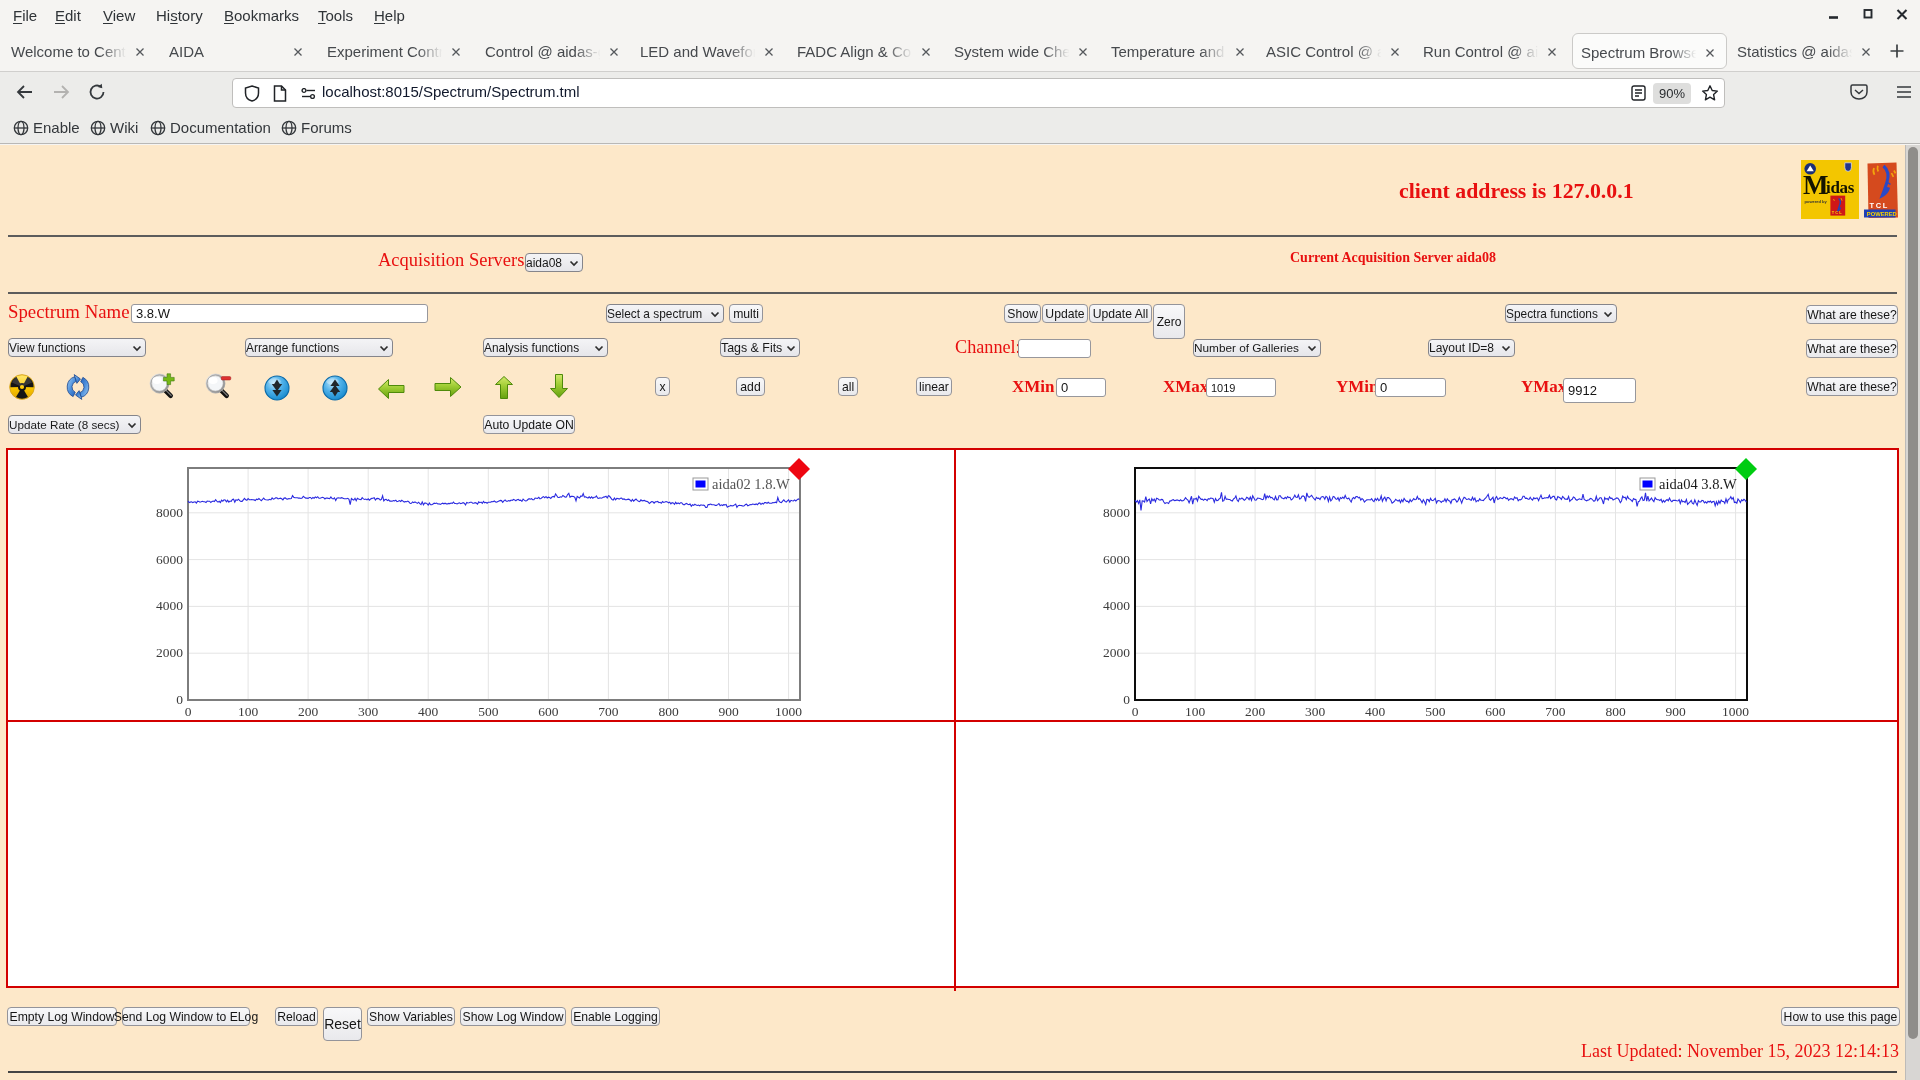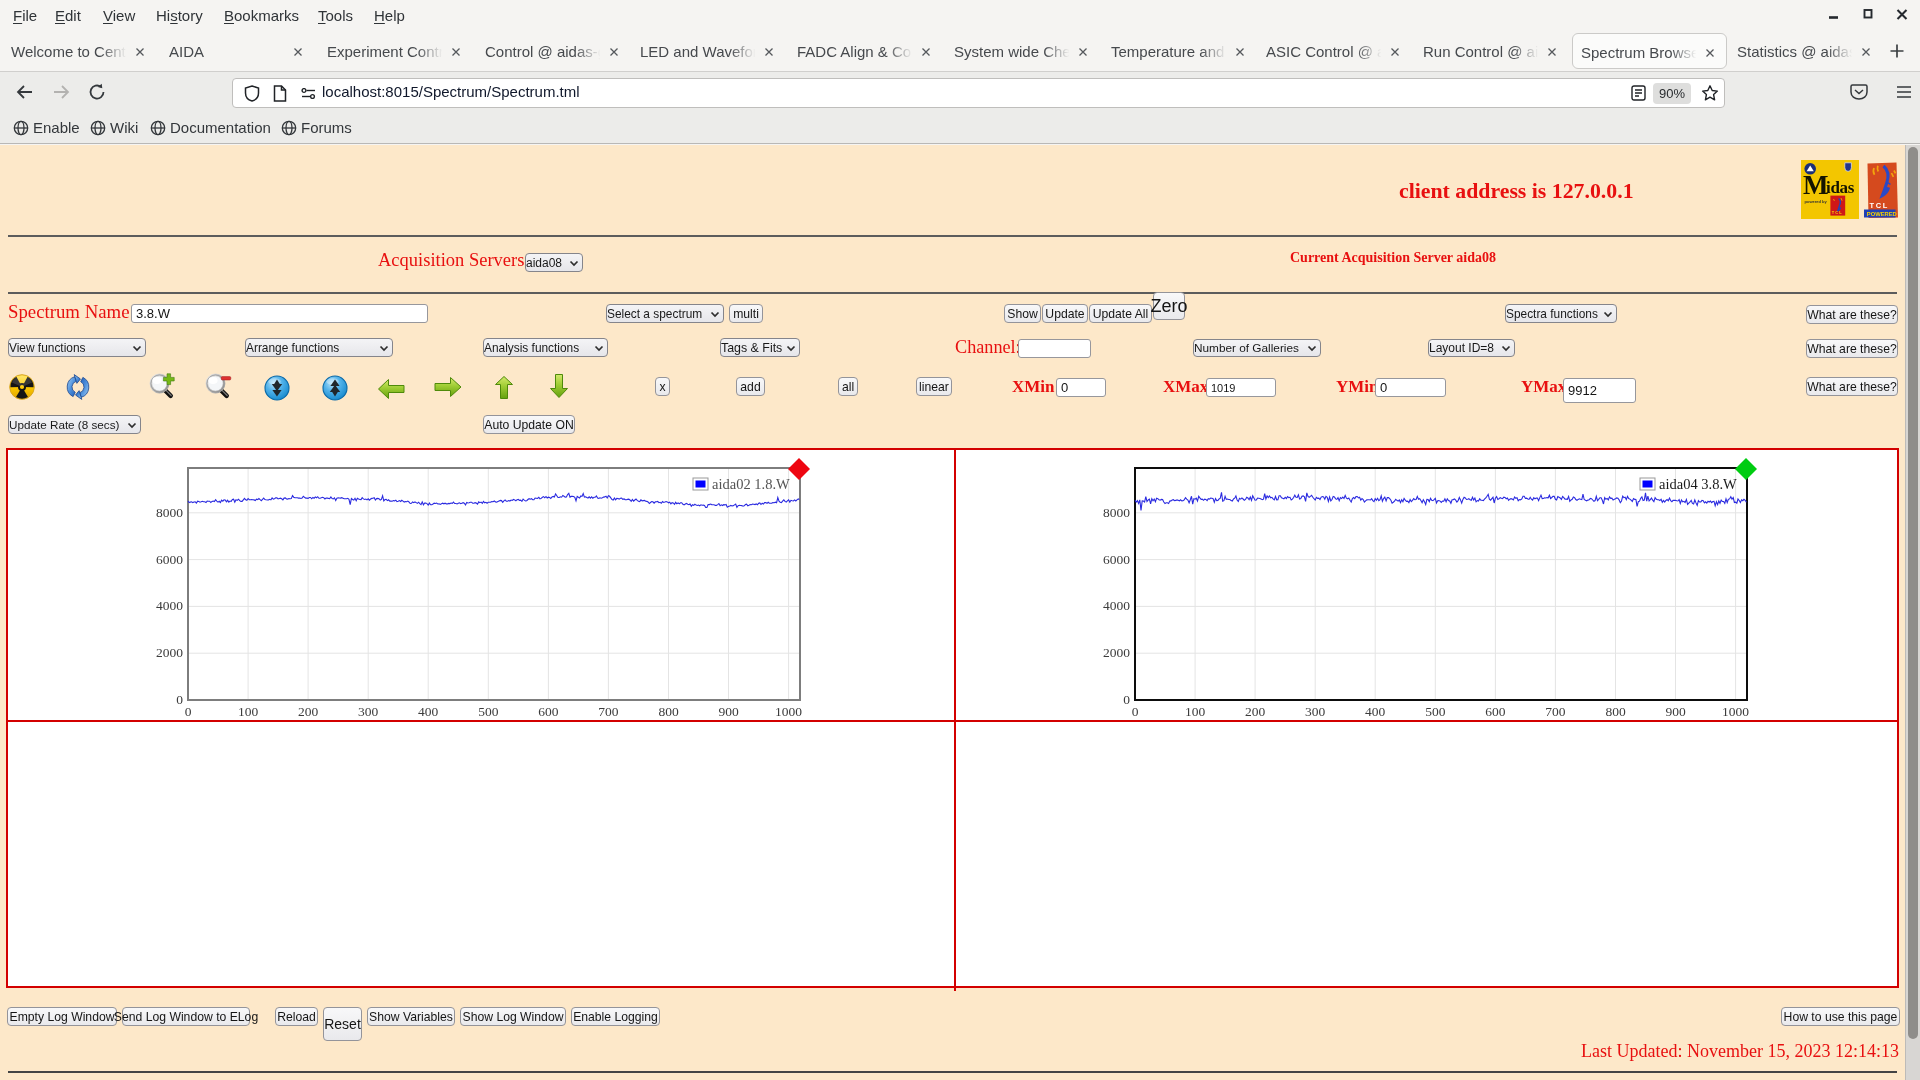--- a/index.html
+++ b/index.html
@@ -249,21 +249,21 @@
   <div class="sel" style="left:606px;top:159px;width:118px;height:19px;font-size:11.9px">
       <span>Select a spectrum</span>
       <svg class="chev" width="10" height="7" viewBox="0 0 10 7">
         <path d="M1.5 1.5 L5 5 L8.5 1.5" fill="none" stroke="#2e2e2e" stroke-width="1.7"></path>
       </svg>
     </div>
   <div class="btn" style="left:729px;top:159px;width:34px;height:19px;font-size:12.2px">multi</div>
   <div class="btn" style="left:1004px;top:159px;width:37px;height:19px;font-size:12.2px">Show</div>
   <div class="btn" style="left:1042px;top:159px;width:46px;height:19px;font-size:12.2px">Update</div>
   <div class="btn" style="left:1089px;top:159px;width:63px;height:19px;font-size:12.2px">Update All</div>
-  <div class="btn" style="left:1153px;top:147px;width:32px;height:28px;font-size:18px">Zero</div>
+  <div class="btn" style="left:1153px;top:159px;width:32px;height:35px;font-size:12px">Zero</div>
   <div class="sel" style="left:1505px;top:159px;width:112px;height:19px;font-size:11.9px">
       <span>Spectra functions</span>
       <svg class="chev" width="10" height="7" viewBox="0 0 10 7">
         <path d="M1.5 1.5 L5 5 L8.5 1.5" fill="none" stroke="#2e2e2e" stroke-width="1.7"></path>
       </svg>
     </div>
   <div class="btn" style="left:1806px;top:160px;width:92px;height:19px;font-size:12.2px">What are these?</div>
 
   <div class="sel" style="left:8px;top:193px;width:138px;height:19px;font-size:11.9px">
       <span>View functions</span>

